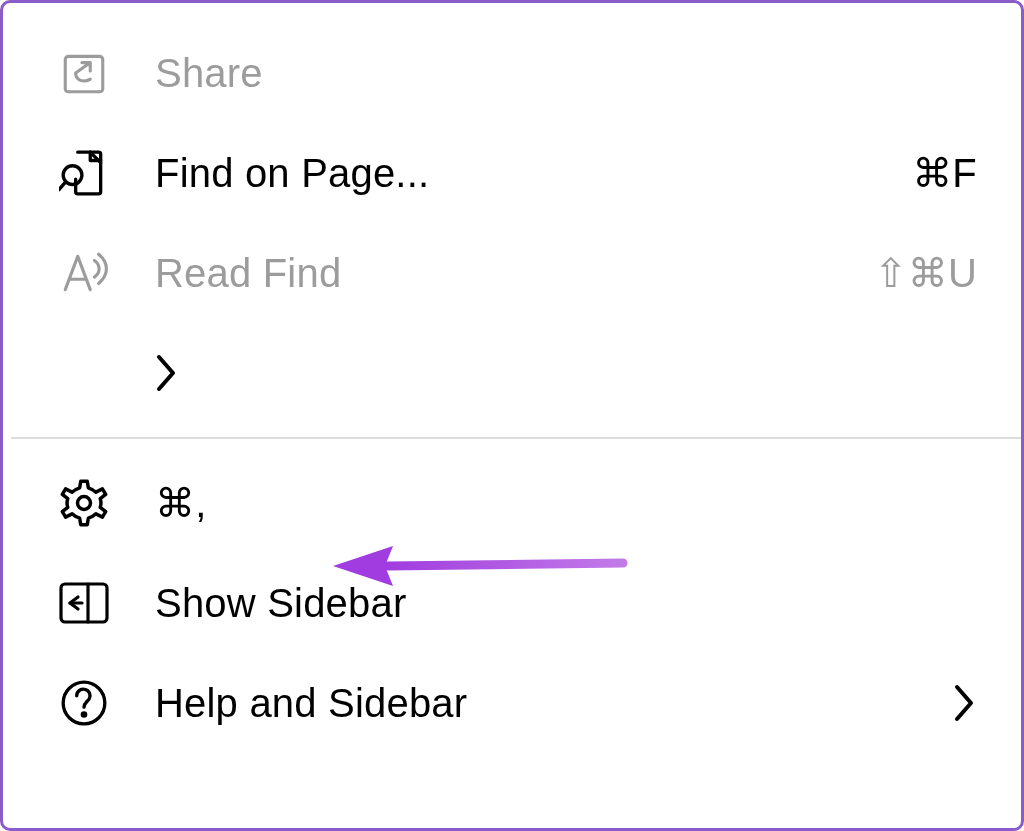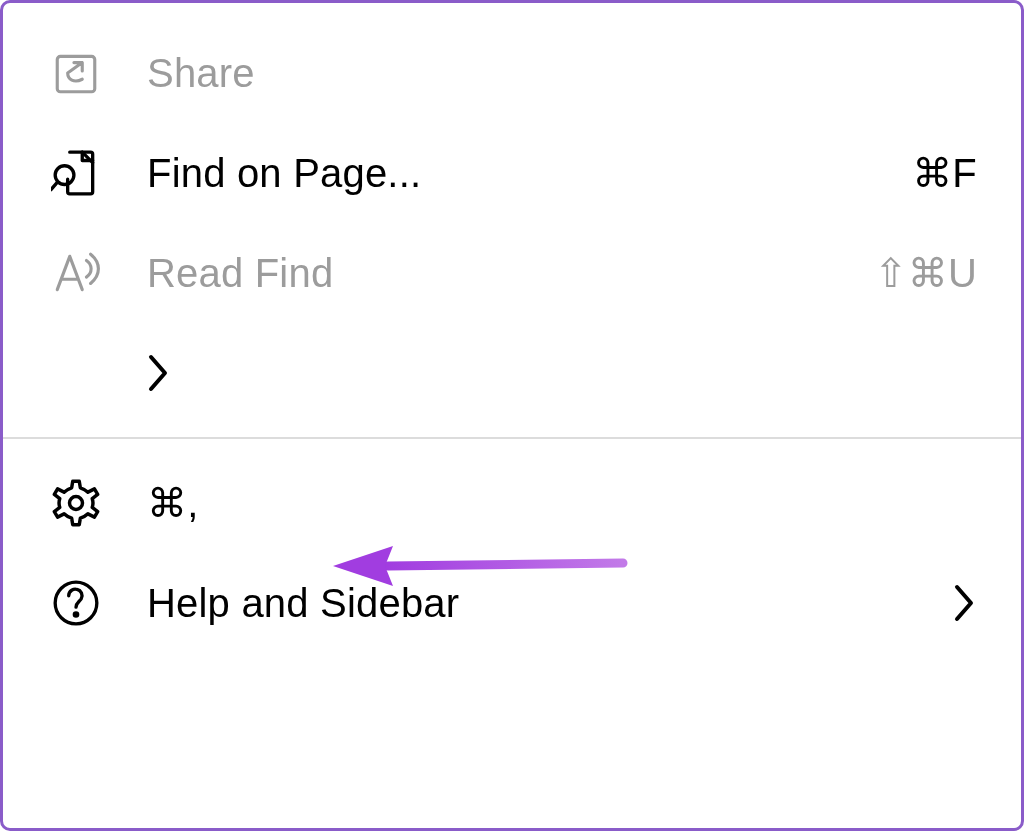--- a/index.html
+++ b/index.html
@@ -15,21 +15,21 @@
     box-sizing: border-box;
     width: 1024px;
     height: 831px;
     border: 3px solid #8a5cc9;
     border-radius: 10px;
     background: #ffffff;
     position: relative;
     overflow: hidden;
   }
   .menu {
-    padding: 20px 0 0 0;
+    padding: 20px 0 0 8px;
   }
   .menu-item {
     display: flex;
     align-items: center;
     height: 100px;
     padding-left: 44px;
     padding-right: 44px;
     font-size: 40px;
     font-weight: 500;
     letter-spacing: 0.2px;
@@ -132,20 +132,31 @@
     <div class="menu-item">
       <span class="icon-slot">
         <svg width="52" height="52" viewBox="0 0 48 48" fill="none" stroke="#000" stroke-width="3.2" stroke-linejoin="round">
           <circle cx="24" cy="24" r="6"></circle>
           <path d="M24 4 L27 4 L28 10 C31 11 33 12 35 14 L41 11 L44 16 L39 20 C40 23 40 25 39 28 L44 32 L41 37 L35 34 C33 36 31 37 28 38 L27 44 L21 44 L20 38 C17 37 15 36 13 34 L7 37 L4 32 L9 28 C8 25 8 23 9 20 L4 16 L7 11 L13 14 C15 12 17 11 20 10 L21 4 Z"></path>
         </svg>
       </span>
       <span class="shortcut">⌘,</span>
     </div>
 
+    <div class="menu-item">
+      <span class="icon-slot">
+        <svg width="52" height="44" viewBox="0 0 52 44" fill="none" stroke="#000" stroke-width="3.2" stroke-linejoin="round" stroke-linecap="round">
+          <rect x="3" y="3" width="46" height="38" rx="4"></rect>
+          <line x1="30" y1="3" x2="30" y2="41"></line>
+          <polyline points="20,16 12,22 20,28"></polyline>
+          <line x1="12" y1="22" x2="24" y2="22"></line>
+        </svg>
+      </span>
+      <span class="label">Show Sidebar</span>
+    </div>
 
     <div class="menu-item">
       <span class="icon-slot">
         <svg width="50" height="50" viewBox="0 0 48 48" fill="none" stroke="#000" stroke-width="3.2" stroke-linecap="round" stroke-linejoin="round">
           <circle cx="24" cy="24" r="20"></circle>
           <path d="M17 17 C17 12 22 10 25 11 C29 12 31 16 29 20 C27 23 24 24 24 28"></path>
           <circle cx="24" cy="35" r="1.6" fill="#000"></circle>
         </svg>
       </span>
       <span class="label">Help and Sidebar</span>

